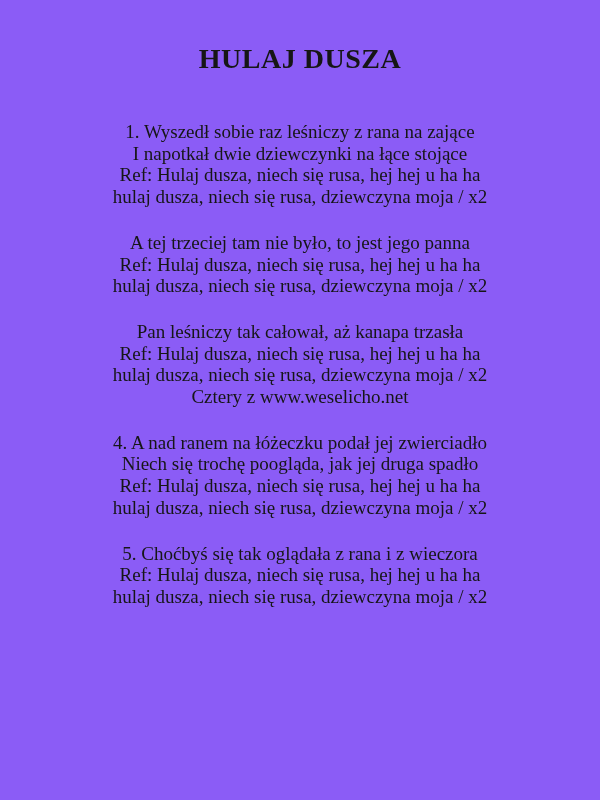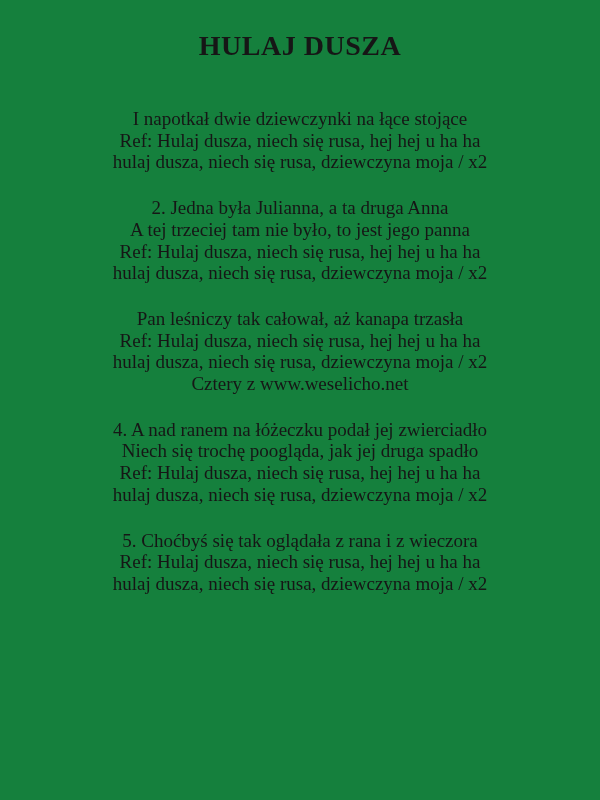--- a/index.html
+++ b/index.html
@@ -5,22 +5,22 @@
   * { margin: 0; padding: 0; box-sizing: border-box; }
   html, body {
     width: 600px;
     height: 800px;
     background: #ffffff;
     overflow: hidden;
   }
   .page {
     width: 600px;
     height: 800px;
-    background: #15803d;
-    padding-top: 28px;
+    background: #8b5cf6;
+    padding-top: 41px;
     font-family: "Liberation Serif", "DejaVu Serif", serif;
     color: #161616;
   }
   .title {
     text-align: center;
     font-size: 28px;
     line-height: 36px;
     font-weight: bold;
     letter-spacing: 0.5px;
     color: #161616;
@@ -40,26 +40,26 @@
     white-space: nowrap;
   }
 </style>
 </head>
 <body>
 
 <div class="page">
   <h1 class="title">HULAJ DUSZA</h1>
   <div class="stanzas" id="stanzas">
       <p class="stanza">
+        <span class="line">1. Wyszedł sobie raz leśniczy z rana na zające</span>
         <span class="line">I napotkał dwie dziewczynki na łące stojące</span>
         <span class="line">Ref: Hulaj dusza, niech się rusa, hej hej u ha ha</span>
         <span class="line">hulaj dusza, niech się rusa, dziewczyna moja / x2</span>
       </p>
       <p class="stanza">
-        <span class="line">2. Jedna była Julianna, a ta druga Anna</span>
         <span class="line">A tej trzeciej tam nie było, to jest jego panna</span>
         <span class="line">Ref: Hulaj dusza, niech się rusa, hej hej u ha ha</span>
         <span class="line">hulaj dusza, niech się rusa, dziewczyna moja / x2</span>
       </p>
       <p class="stanza">
         <span class="line">Pan leśniczy tak całował, aż kanapa trzasła</span>
         <span class="line">Ref: Hulaj dusza, niech się rusa, hej hej u ha ha</span>
         <span class="line">hulaj dusza, niech się rusa, dziewczyna moja / x2</span>
         <span class="line">Cztery z www.weselicho.net</span>
       </p>

